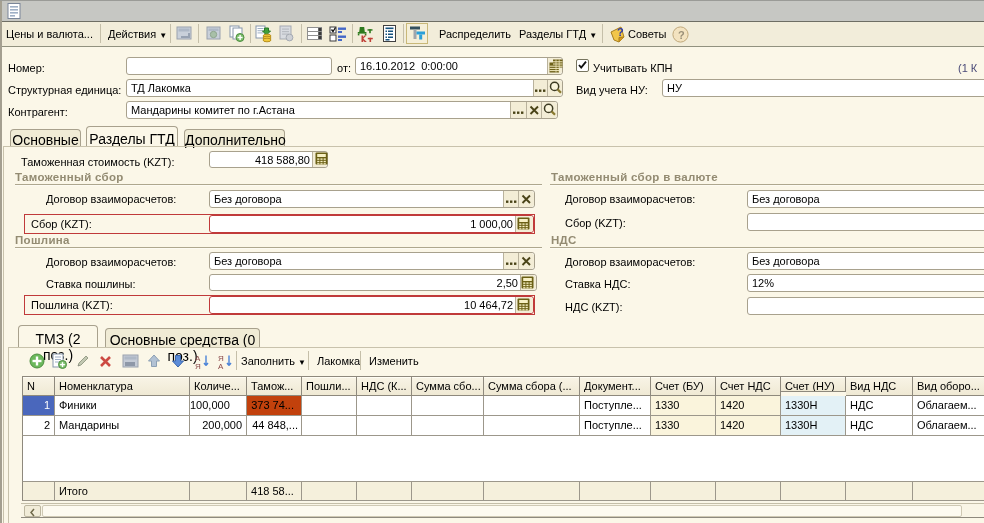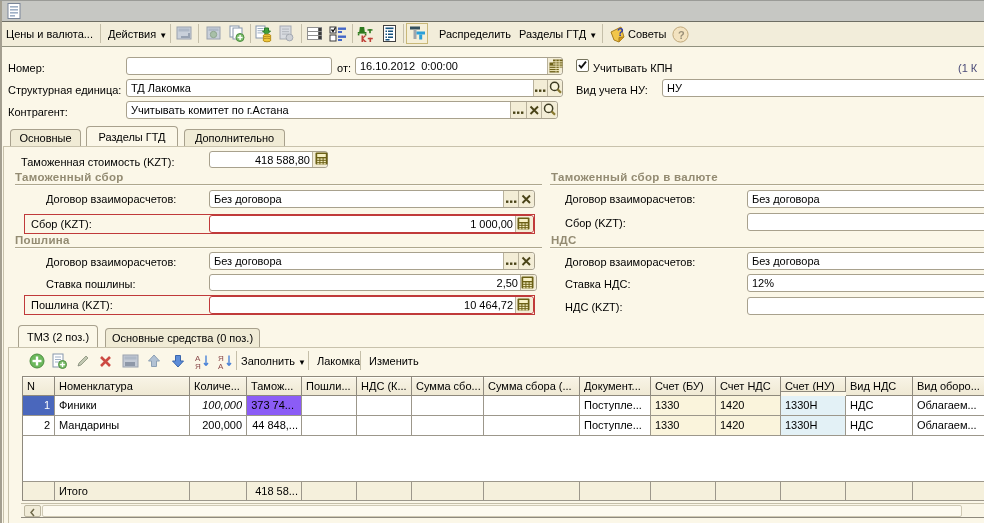--- a/index.html
+++ b/index.html
@@ -10,21 +10,21 @@
 .fld .txt{position:absolute;left:4px;top:2px;font-size:11px;white-space:nowrap;}
 .fld .txtr{position:absolute;right:2px;top:2px;font-size:11px;white-space:nowrap;}
 .fbtn{position:absolute;top:0;bottom:0;background:#F3EDD6;border-left:1px solid #B9B29C;
  color:#5E561F;text-align:center;box-sizing:border-box;}
 .grp{position:absolute;color:#938B72;font-weight:bold;font-size:11.5px;white-space:nowrap;letter-spacing:0.3px;}
 .gline{position:absolute;height:0;border-top:1px solid #AEA78E;border-bottom:1px solid #FDFBF2;}
 .sep{position:absolute;width:1px;background:#C5BFA9;}
 .tbtxt{position:absolute;font-size:11px;white-space:nowrap;}
 .redbox{position:absolute;border:1px solid #C03A3A;box-sizing:border-box;}
 .tab{position:absolute;background:#F0EBD5;border:1px solid #A8A18D;border-bottom:none;
- border-radius:4px 4px 0 0;font-size:11px;text-align:center;box-sizing:border-box;}
+ border-radius:4px 4px 0 0;font-size:14px;text-align:center;box-sizing:border-box;}
 .tab.act{background:#FBF7E8;}
 .cell{position:absolute;box-sizing:border-box;font-size:11px;white-space:nowrap;overflow:hidden;}
 </style></head>
 <body>
 <div id="win">
 
 <div class="abs" style="left:0;top:0;width:984px;height:21px;background:#C6C7C3;"></div>
 <div class="abs" style="left:0;top:0;width:2px;height:523px;background:#A49F90;"></div>
 <div class="abs" style="left:0;top:0;width:984px;height:1px;background:#9A9B97;"></div>
 
@@ -69,21 +69,21 @@
             <rect x="5" y="9.5" width="2.4" height="2.4"></rect>
             <rect x="9" y="9.5" width="2.4" height="2.4"></rect>
           </g>
         </svg>
       </div>
   <div class="fbtn" style="right:0;width:15px;border-radius:0 3px 3px 0;"></div>
 </div>
 
 <div class="lbl" style="left:8px;top:106px;">Контрагент:</div>
 <div class="fld" style="left:126px;top:101px;width:432px;height:18px;">
-  <div class="txt">Учитывать комитет по г.Астана</div>
+  <div class="txt">Мандарины комитет по г.Астана</div>
   <div class="fbtn" style="right:31px;width:16px;">
         <svg width="13" height="14" style="display:block;margin:0 auto;">
           <g fill="#4A4418">
             <rect x="1" y="9.5" width="2.4" height="2.4"></rect>
             <rect x="5" y="9.5" width="2.4" height="2.4"></rect>
             <rect x="9" y="9.5" width="2.4" height="2.4"></rect>
           </g>
         </svg>
       </div>
   <div class="fbtn" style="right:16px;width:15px;">
@@ -272,22 +272,22 @@
       <div class="cell" style="left:412px;top:376px;width:72px;height:20px;background:linear-gradient(#F8F4E6,#EFE9D4);border-right:1px solid #8E897D;border-bottom:1px solid #8E897D;border-top:1px solid #8E897D;box-shadow:inset 0 1px 0 #FFFDF4;padding:3px 0 0 4px;">Сумма сбо...</div>
       <div class="cell" style="left:484px;top:376px;width:96px;height:20px;background:linear-gradient(#F8F4E6,#EFE9D4);border-right:1px solid #8E897D;border-bottom:1px solid #8E897D;border-top:1px solid #8E897D;box-shadow:inset 0 1px 0 #FFFDF4;padding:3px 0 0 4px;">Сумма сбора (...</div>
       <div class="cell" style="left:580px;top:376px;width:71px;height:20px;background:linear-gradient(#F8F4E6,#EFE9D4);border-right:1px solid #8E897D;border-bottom:1px solid #8E897D;border-top:1px solid #8E897D;box-shadow:inset 0 1px 0 #FFFDF4;padding:3px 0 0 4px;">Документ...</div>
       <div class="cell" style="left:651px;top:376px;width:65px;height:20px;background:linear-gradient(#F8F4E6,#EFE9D4);border-right:1px solid #8E897D;border-bottom:1px solid #8E897D;border-top:1px solid #8E897D;box-shadow:inset 0 1px 0 #FFFDF4;padding:3px 0 0 4px;">Счет (БУ)</div>
       <div class="cell" style="left:716px;top:376px;width:65px;height:20px;background:linear-gradient(#F8F4E6,#EFE9D4);border-right:1px solid #8E897D;border-bottom:1px solid #8E897D;border-top:1px solid #8E897D;box-shadow:inset 0 1px 0 #FFFDF4;padding:3px 0 0 4px;">Счет НДС</div>
       <div class="cell" style="left:781px;top:376px;width:65px;height:16px;background:linear-gradient(#F8F4E6,#EFE9D4);border-right:1px solid #8E897D;border-bottom:1px solid #8E897D;border-top:1px solid #8E897D;box-shadow:inset 0 1px 0 #FFFDF4;padding:3px 0 0 4px;">Счет (НУ)</div>
       <div class="cell" style="left:846px;top:376px;width:67px;height:20px;background:linear-gradient(#F8F4E6,#EFE9D4);border-right:1px solid #8E897D;border-bottom:1px solid #8E897D;border-top:1px solid #8E897D;box-shadow:inset 0 1px 0 #FFFDF4;padding:3px 0 0 4px;">Вид НДС</div>
       <div class="cell" style="left:913px;top:376px;width:72px;height:20px;background:linear-gradient(#F8F4E6,#EFE9D4);border-right:1px solid #8E897D;border-bottom:1px solid #8E897D;border-top:1px solid #8E897D;box-shadow:inset 0 1px 0 #FFFDF4;padding:3px 0 0 4px;">Вид оборо...</div>
       <div class="cell" style="left:22px;top:396px;width:33px;height:20px;background:#4A67BC;border-right:1px solid #9C978B;border-bottom:1px solid #9C978B;border-left:1px solid #8E897D;text-align:right;padding:3px 4px 0 0;color:#fff;">1</div>
       <div class="cell" style="left:55px;top:396px;width:135px;height:20px;background:#fff;border-right:1px solid #9C978B;border-bottom:1px solid #9C978B;padding:3px 0 0 4px;color:#000;">Финики</div>
-      <div class="cell" style="left:190px;top:396px;width:57px;height:20px;background:#fff;border-right:1px solid #9C978B;border-bottom:1px solid #9C978B;text-align:right;padding:3px 4px 0 0;color:#000;font-style:italic;">100,000</div>
-      <div class="cell" style="left:247px;top:396px;width:55px;height:20px;background:#8b5cf6;border-right:1px solid #9C978B;border-bottom:1px solid #9C978B;padding:3px 7px 0 0;color:#000;text-align:right;">373 74...</div>
+      <div class="cell" style="left:190px;top:396px;width:57px;height:20px;background:#fff;border-right:1px solid #9C978B;border-bottom:1px solid #9C978B;padding:3px 4px 0 0;color:#000;">100,000</div>
+      <div class="cell" style="left:247px;top:396px;width:55px;height:20px;background:#c2410c;border-right:1px solid #9C978B;border-bottom:1px solid #9C978B;padding:3px 7px 0 0;color:#000;text-align:right;">373 74...</div>
       <div class="cell" style="left:302px;top:396px;width:55px;height:20px;background:#fff;border-right:1px solid #9C978B;border-bottom:1px solid #9C978B;padding:3px 0 0 4px;color:#000;"></div>
       <div class="cell" style="left:357px;top:396px;width:55px;height:20px;background:#fff;border-right:1px solid #9C978B;border-bottom:1px solid #9C978B;padding:3px 0 0 4px;color:#000;"></div>
       <div class="cell" style="left:412px;top:396px;width:72px;height:20px;background:#fff;border-right:1px solid #9C978B;border-bottom:1px solid #9C978B;padding:3px 0 0 4px;color:#000;"></div>
       <div class="cell" style="left:484px;top:396px;width:96px;height:20px;background:#fff;border-right:1px solid #9C978B;border-bottom:1px solid #9C978B;padding:3px 0 0 4px;color:#000;"></div>
       <div class="cell" style="left:580px;top:396px;width:71px;height:20px;background:#fff;border-right:1px solid #9C978B;border-bottom:1px solid #9C978B;padding:3px 0 0 4px;color:#000;">Поступле...</div>
       <div class="cell" style="left:651px;top:396px;width:65px;height:20px;background:#FAF4DC;border-right:1px solid #9C978B;border-bottom:1px solid #9C978B;padding:3px 0 0 4px;color:#000;">1330</div>
       <div class="cell" style="left:716px;top:396px;width:65px;height:20px;background:#FAF4DC;border-right:1px solid #9C978B;border-bottom:1px solid #9C978B;padding:3px 0 0 4px;color:#000;">1420</div>
       <div class="cell" style="left:781px;top:396px;width:65px;height:20px;background:#E3F1F6;border-right:1px solid #9C978B;border-bottom:1px solid #9C978B;padding:3px 0 0 4px;color:#000;">1330Н</div>
       <div class="cell" style="left:846px;top:396px;width:67px;height:20px;background:#fff;border-right:1px solid #9C978B;border-bottom:1px solid #9C978B;padding:3px 0 0 4px;color:#000;">НДС</div>
       <div class="cell" style="left:913px;top:396px;width:72px;height:20px;background:#fff;border-right:1px solid #9C978B;border-bottom:1px solid #9C978B;padding:3px 0 0 4px;color:#000;">Облагаем...</div>
@@ -302,21 +302,21 @@
       <div class="cell" style="left:580px;top:416px;width:71px;height:20px;background:#fff;border-right:1px solid #9C978B;border-bottom:1px solid #9C978B;padding:3px 0 0 4px;color:#000;">Поступле...</div>
       <div class="cell" style="left:651px;top:416px;width:65px;height:20px;background:#FAF4DC;border-right:1px solid #9C978B;border-bottom:1px solid #9C978B;padding:3px 0 0 4px;color:#000;">1330</div>
       <div class="cell" style="left:716px;top:416px;width:65px;height:20px;background:#FAF4DC;border-right:1px solid #9C978B;border-bottom:1px solid #9C978B;padding:3px 0 0 4px;color:#000;">1420</div>
       <div class="cell" style="left:781px;top:416px;width:65px;height:20px;background:#E3F1F6;border-right:1px solid #9C978B;border-bottom:1px solid #9C978B;padding:3px 0 0 4px;color:#000;">1330Н</div>
       <div class="cell" style="left:846px;top:416px;width:67px;height:20px;background:#fff;border-right:1px solid #9C978B;border-bottom:1px solid #9C978B;padding:3px 0 0 4px;color:#000;">НДС</div>
       <div class="cell" style="left:913px;top:416px;width:72px;height:20px;background:#fff;border-right:1px solid #9C978B;border-bottom:1px solid #9C978B;padding:3px 0 0 4px;color:#000;">Облагаем...</div>
       <div class="cell" style="left:22px;top:436px;width:962px;height:45px;background:#fff;border-left:1px solid #8E897D;"></div>
       <div class="cell" style="left:22px;top:481px;width:33px;height:20px;background:#F5F0DC;border-right:1px solid #9C978B;border-top:1px solid #9C978B;border-bottom:1px solid #9C978B;border-left:1px solid #8E897D;padding:3px 0 0 4px;"></div>
       <div class="cell" style="left:55px;top:481px;width:135px;height:20px;background:#F5F0DC;border-right:1px solid #9C978B;border-top:1px solid #9C978B;border-bottom:1px solid #9C978B;padding:3px 0 0 4px;">Итого</div>
       <div class="cell" style="left:190px;top:481px;width:57px;height:20px;background:#F5F0DC;border-right:1px solid #9C978B;border-top:1px solid #9C978B;border-bottom:1px solid #9C978B;padding:3px 0 0 4px;"></div>
-      <div class="cell" style="left:247px;top:481px;width:55px;height:20px;background:#F5F0DC;border-right:1px solid #9C978B;border-top:1px solid #9C978B;border-bottom:1px solid #9C978B;padding:3px 3px 0 0;text-align:right;">418 58...</div>
+      <div class="cell" style="left:247px;top:481px;width:55px;height:20px;background:#F5F0DC;border-right:1px solid #9C978B;border-top:1px solid #9C978B;border-bottom:1px solid #9C978B;padding:3px 3px 0 0;text-align:center;">418 58...</div>
       <div class="cell" style="left:302px;top:481px;width:55px;height:20px;background:#F5F0DC;border-right:1px solid #9C978B;border-top:1px solid #9C978B;border-bottom:1px solid #9C978B;padding:3px 0 0 4px;"></div>
       <div class="cell" style="left:357px;top:481px;width:55px;height:20px;background:#F5F0DC;border-right:1px solid #9C978B;border-top:1px solid #9C978B;border-bottom:1px solid #9C978B;padding:3px 0 0 4px;"></div>
       <div class="cell" style="left:412px;top:481px;width:72px;height:20px;background:#F5F0DC;border-right:1px solid #9C978B;border-top:1px solid #9C978B;border-bottom:1px solid #9C978B;padding:3px 0 0 4px;"></div>
       <div class="cell" style="left:484px;top:481px;width:96px;height:20px;background:#F5F0DC;border-right:1px solid #9C978B;border-top:1px solid #9C978B;border-bottom:1px solid #9C978B;padding:3px 0 0 4px;"></div>
       <div class="cell" style="left:580px;top:481px;width:71px;height:20px;background:#F5F0DC;border-right:1px solid #9C978B;border-top:1px solid #9C978B;border-bottom:1px solid #9C978B;padding:3px 0 0 4px;"></div>
       <div class="cell" style="left:651px;top:481px;width:65px;height:20px;background:#F5F0DC;border-right:1px solid #9C978B;border-top:1px solid #9C978B;border-bottom:1px solid #9C978B;padding:3px 0 0 4px;"></div>
       <div class="cell" style="left:716px;top:481px;width:65px;height:20px;background:#F5F0DC;border-right:1px solid #9C978B;border-top:1px solid #9C978B;border-bottom:1px solid #9C978B;padding:3px 0 0 4px;"></div>
       <div class="cell" style="left:781px;top:481px;width:65px;height:20px;background:#F5F0DC;border-right:1px solid #9C978B;border-top:1px solid #9C978B;border-bottom:1px solid #9C978B;padding:3px 0 0 4px;"></div>
       <div class="cell" style="left:846px;top:481px;width:67px;height:20px;background:#F5F0DC;border-right:1px solid #9C978B;border-top:1px solid #9C978B;border-bottom:1px solid #9C978B;padding:3px 0 0 4px;"></div>
       <div class="cell" style="left:913px;top:481px;width:72px;height:20px;background:#F5F0DC;border-right:1px solid #9C978B;border-top:1px solid #9C978B;border-bottom:1px solid #9C978B;padding:3px 0 0 4px;"></div>

